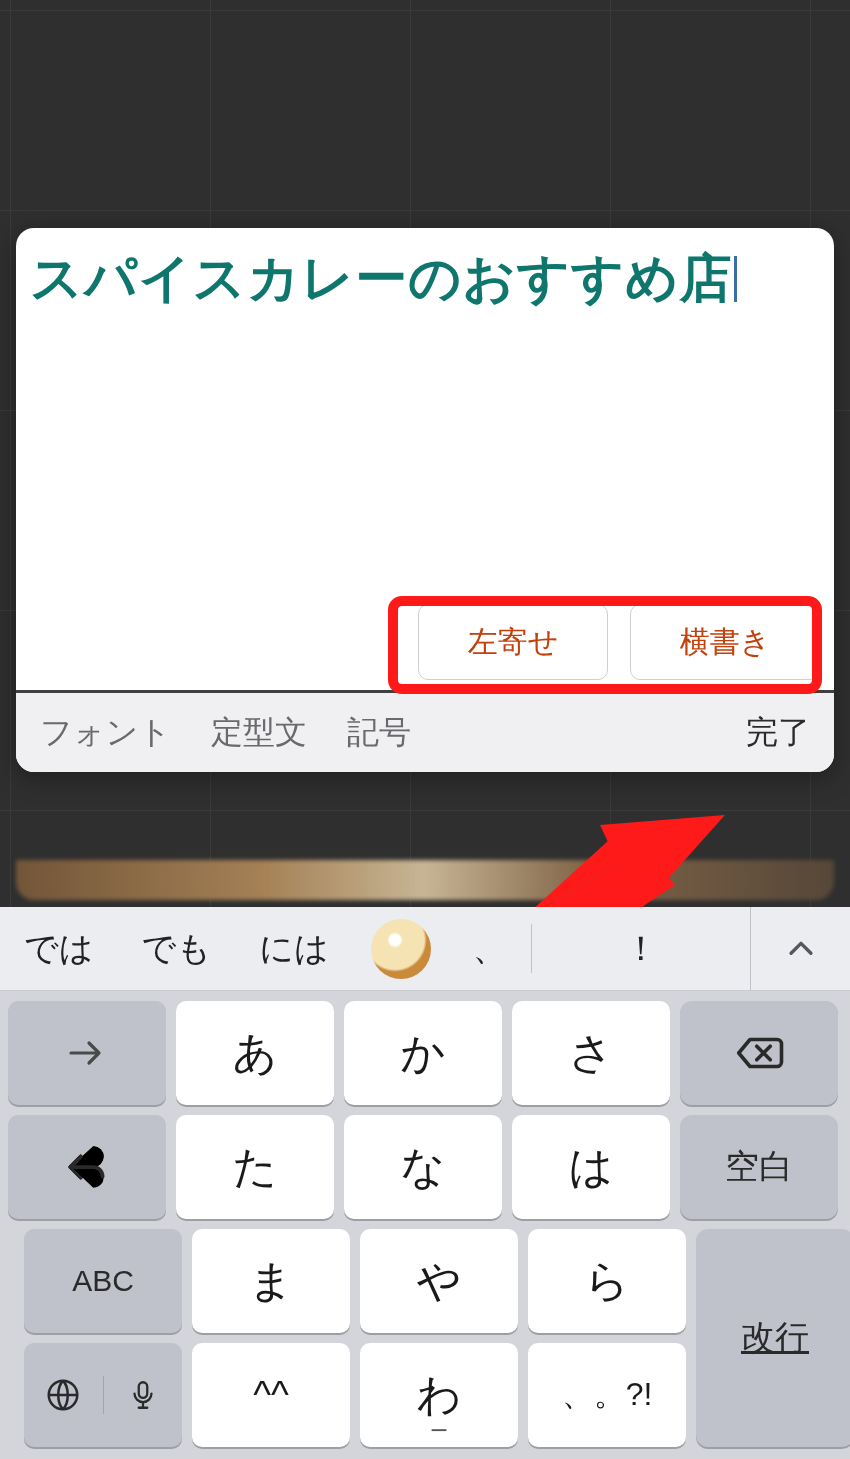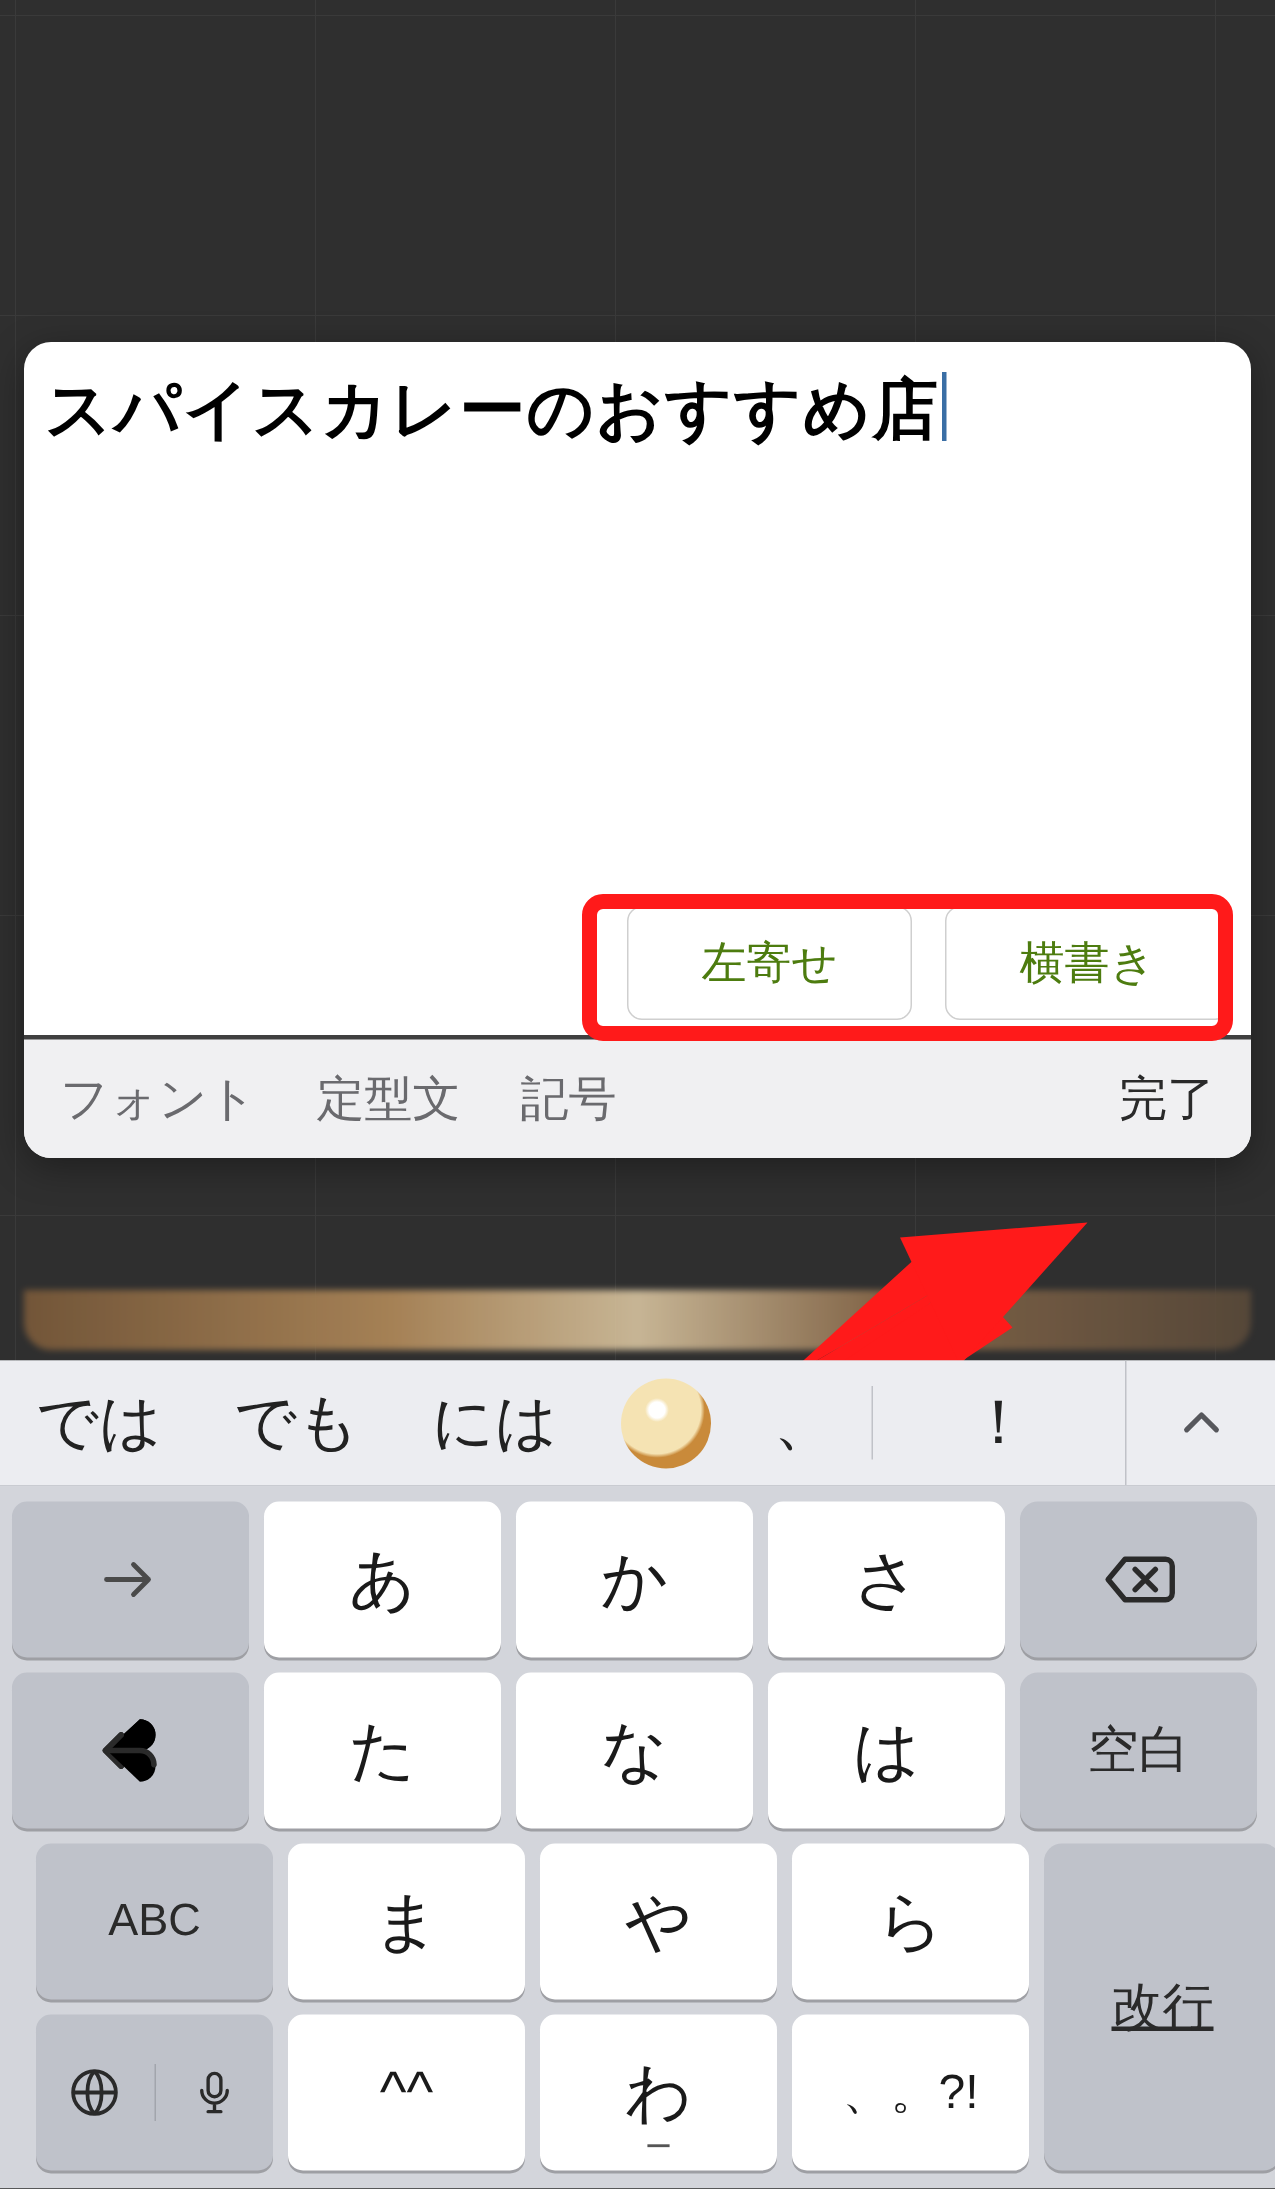--- a/index.html
+++ b/index.html
@@ -22,23 +22,23 @@
     border-radius: 18px;
     box-shadow: 0 6px 24px rgba(0,0,0,0.35);
     overflow: hidden;
   }
   .text-area {
     padding: 16px 14px 10px 14px;
     min-height: 462px;
     position: relative;
   }
   .text-content {
-    font-size: 44px;
+    font-size: 52px;
     font-weight: 600;
-    color: #000000;
+    color: #0f766e;
     letter-spacing: 1px;
     white-space: pre;
     display: inline;
   }
   .cursor {
     display: inline-block;
     width: 3px; height: 46px;
     background: #3a6ea5;
     vertical-align: -6px;
     margin-left: 2px;
@@ -47,21 +47,21 @@
     position: absolute;
     right: 14px; bottom: 10px;
     display: flex; gap: 22px;
   }
   .opt-btn {
     width: 190px; height: 76px;
     border: 1px solid #cfcfcf;
     border-radius: 10px;
     background: #fff;
     font-size: 30px;
-    color: #4d7c0f;
+    color: #c2410c;
     display: flex; align-items: center; justify-content: center;
   }
   .highlight-box {
     position: absolute;
     border: 10px solid #ff1a1a;
     border-radius: 14px;
     pointer-events: none;
   }
 
   .toolbar {
@@ -89,21 +89,21 @@
   
   .kb {
     position: absolute;
     left: 0; right: 0; bottom: 0;
     background: #d3d5db;
   }
   .suggest {
     height: 84px;
     background: #ecedf1;
     display: flex; align-items: center;
-    font-size: 41px;
+    font-size: 34px;
     color: #222;
     border-bottom: 1px solid #c9cbd1;
     position: relative;
   }
   .suggest .sug {
     padding: 0 24px;
     height: 100%;
     display: flex; align-items: center;
     white-space: nowrap;
   }

